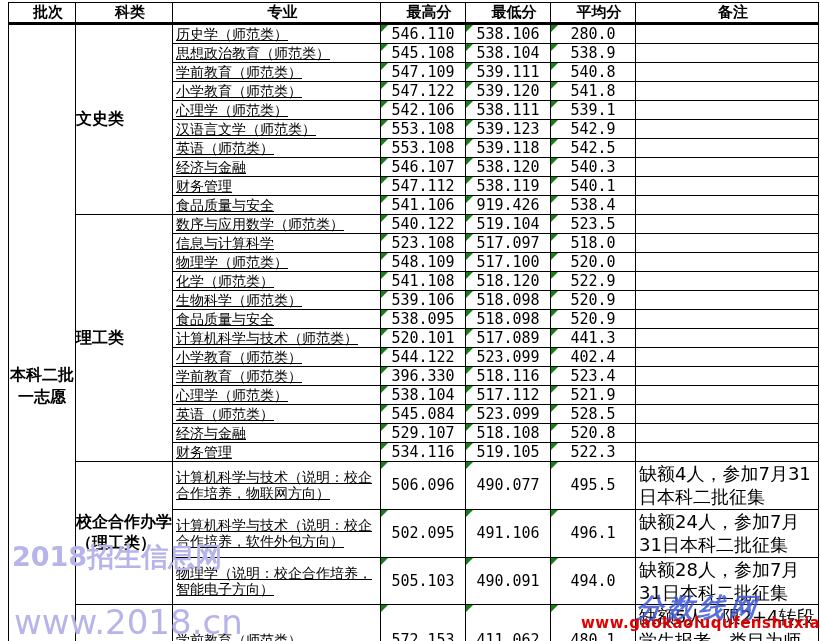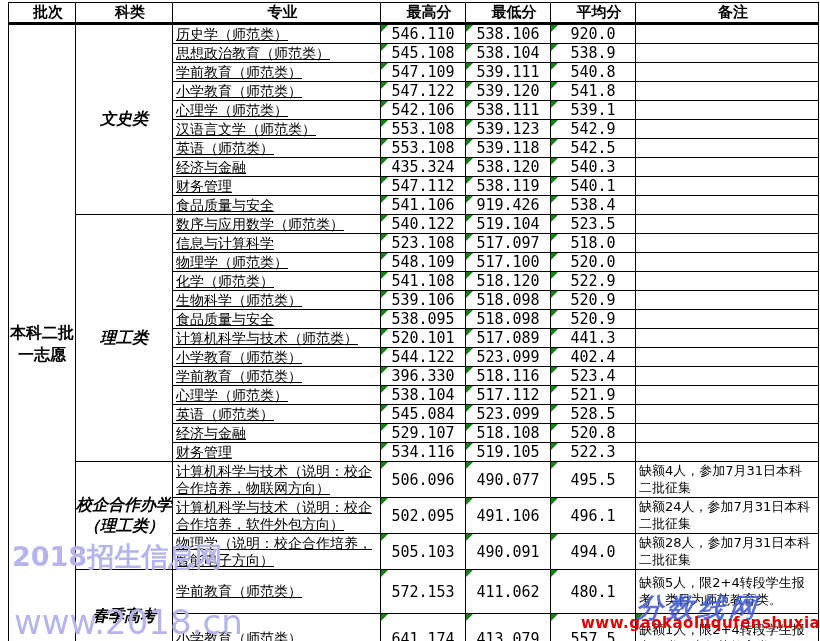--- a/index.html
+++ b/index.html
@@ -9,27 +9,27 @@
     overflow:hidden;color:#000;
   }
   table{border-collapse:collapse;table-layout:fixed;margin:2px 0 0 8px;width:810px;}
   td,th{border:1px solid #000;padding:0;overflow:hidden;vertical-align:middle;}
   thead th{border-bottom:3px solid #000;font-size:15px;font-weight:bold;height:17px;text-align:center;padding-left:12px;}
   tr.h18{height:18px;}
   tr.h36{height:36px;}
   tr.h44{height:44px;}
   tr.h50{height:50px;}
   .batch-cell{font-size:16px;font-weight:bold;text-align:center;white-space:pre-line;line-height:1.35;}
-  .cat-cell{font-size:16px;font-weight:bold;text-align:center;white-space:pre-line;line-height:1.3;font-style:italic;}
+  .cat-cell{font-size:16px;font-weight:bold;white-space:pre-line;line-height:1.3;}
   .major-cell{font-size:14px;text-align:left;padding:0 3px;line-height:1.15;text-decoration:underline;}
   .score-cell{
     font-family:"DejaVu Sans Mono","Liberation Mono",monospace;
     font-size:15px;text-align:center;position:relative;
   }
-  .remark-cell{font-size:13px;text-align:left;padding:0 3px;line-height:1.3;position:relative;margin-top:44px;}
+  .remark-cell{font-size:18px;text-align:left;padding:0 3px;line-height:1.3;position:relative;margin-top:44px;}
   .tri{
     position:absolute;top:0;left:0;width:0;height:0;
     border-top:7px solid #128212;border-right:7px solid transparent;
   }
   .wm{position:absolute;z-index:5;white-space:nowrap;pointer-events:none;}
   #wm-site-name{left:12px;top:539px;font-size:27px;font-weight:bold;color:#b6b4ea;}
   #wm-site-url{left:14px;top:602px;font-size:34px;font-weight:normal;color:#b6b4ea;}
   #wm-blue{
     left:636px;top:590px;font-size:27px;font-weight:bold;font-style:italic;
     color:rgba(62,86,210,0.85);letter-spacing:4px;transform:skewX(-6deg);
@@ -61,21 +61,21 @@
     </tr>
   </thead>
   <tbody>
       <tr class="h18">
         <td class="batch-cell" rowspan="28">本科二批
 一志愿</td>
         <td class="cat-cell" rowspan="10">文史类</td>
         <td class="major-cell">历史学（师范类）</td>
         <td class="score-cell"><span class="tri"></span><span>546.110</span></td>
         <td class="score-cell"><span class="tri"></span><span>538.106</span></td>
-        <td class="score-cell"><span class="tri"></span><span>920.0</span></td>
+        <td class="score-cell"><span class="tri"></span><span>280.0</span></td>
         <td class="remark-cell"><span></span></td>
       </tr>
       <tr class="h18">
         <td class="major-cell">思想政治教育（师范类）</td>
         <td class="score-cell"><span class="tri"></span><span>545.108</span></td>
         <td class="score-cell"><span class="tri"></span><span>538.104</span></td>
         <td class="score-cell"><span class="tri"></span><span>538.9</span></td>
         <td class="remark-cell"><span></span></td>
       </tr>
       <tr class="h18">
@@ -108,21 +108,21 @@
       </tr>
       <tr class="h18">
         <td class="major-cell">英语（师范类）</td>
         <td class="score-cell"><span class="tri"></span><span>553.108</span></td>
         <td class="score-cell"><span class="tri"></span><span>539.118</span></td>
         <td class="score-cell"><span class="tri"></span><span>542.5</span></td>
         <td class="remark-cell"><span></span></td>
       </tr>
       <tr class="h18">
         <td class="major-cell">经济与金融</td>
-        <td class="score-cell"><span class="tri"></span><span>435.324</span></td>
+        <td class="score-cell"><span class="tri"></span><span>546.107</span></td>
         <td class="score-cell"><span class="tri"></span><span>538.120</span></td>
         <td class="score-cell"><span class="tri"></span><span>540.3</span></td>
         <td class="remark-cell"><span></span></td>
       </tr>
       <tr class="h18">
         <td class="major-cell">财务管理</td>
         <td class="score-cell"><span class="tri"></span><span>547.112</span></td>
         <td class="score-cell"><span class="tri"></span><span>538.119</span></td>
         <td class="score-cell"><span class="tri"></span><span>540.1</span></td>
         <td class="remark-cell"><span></span></td>

